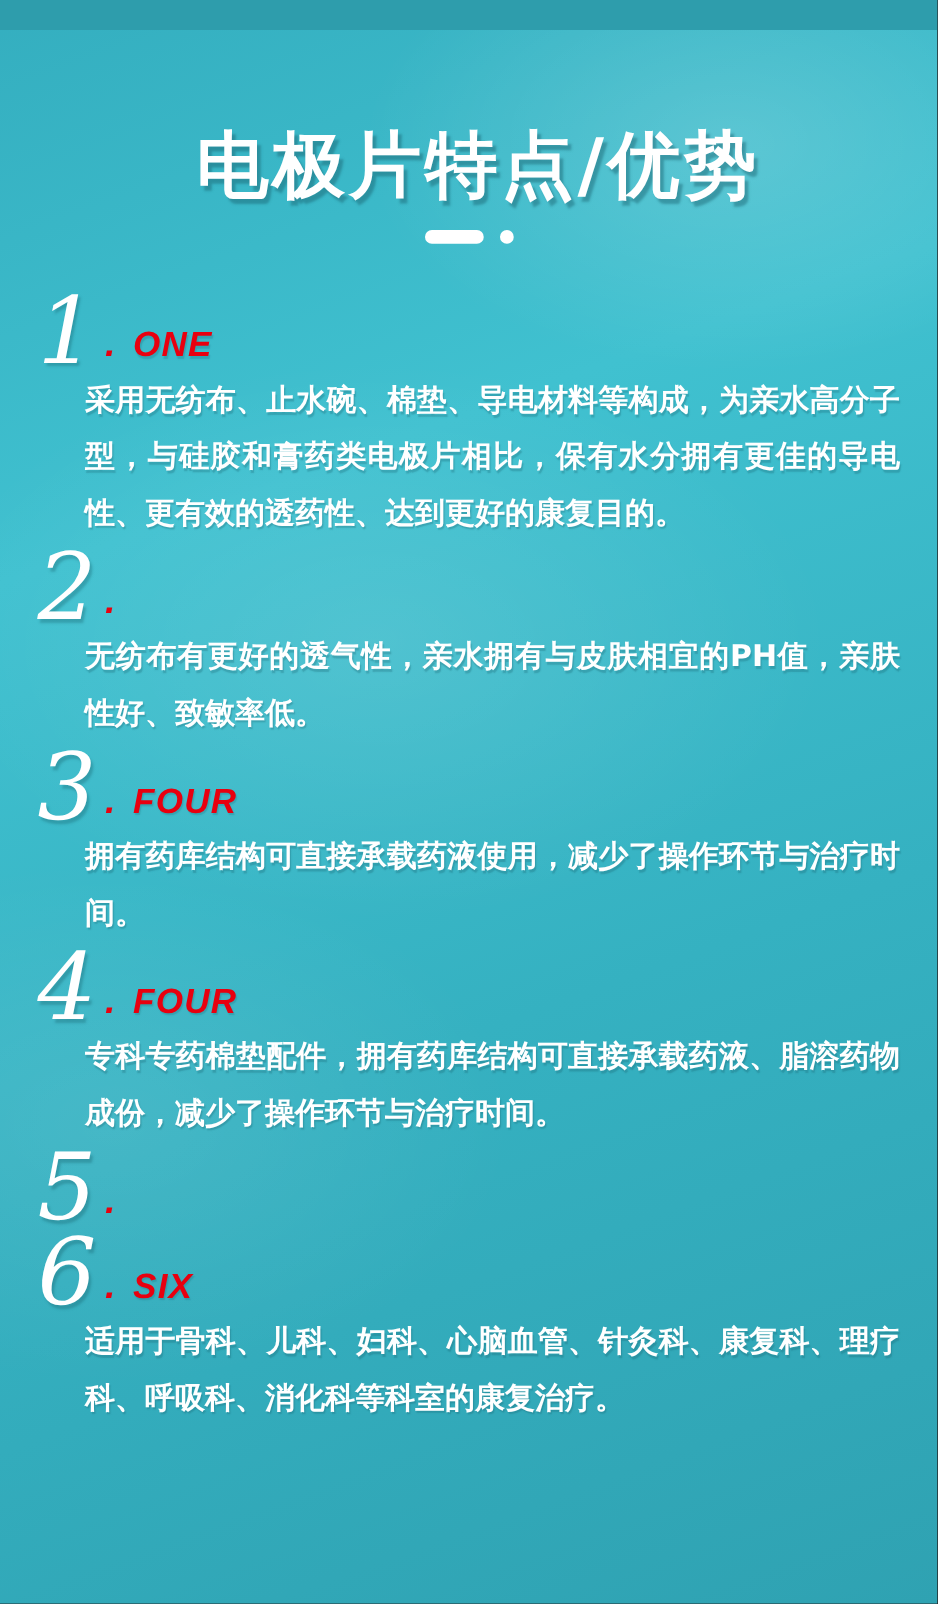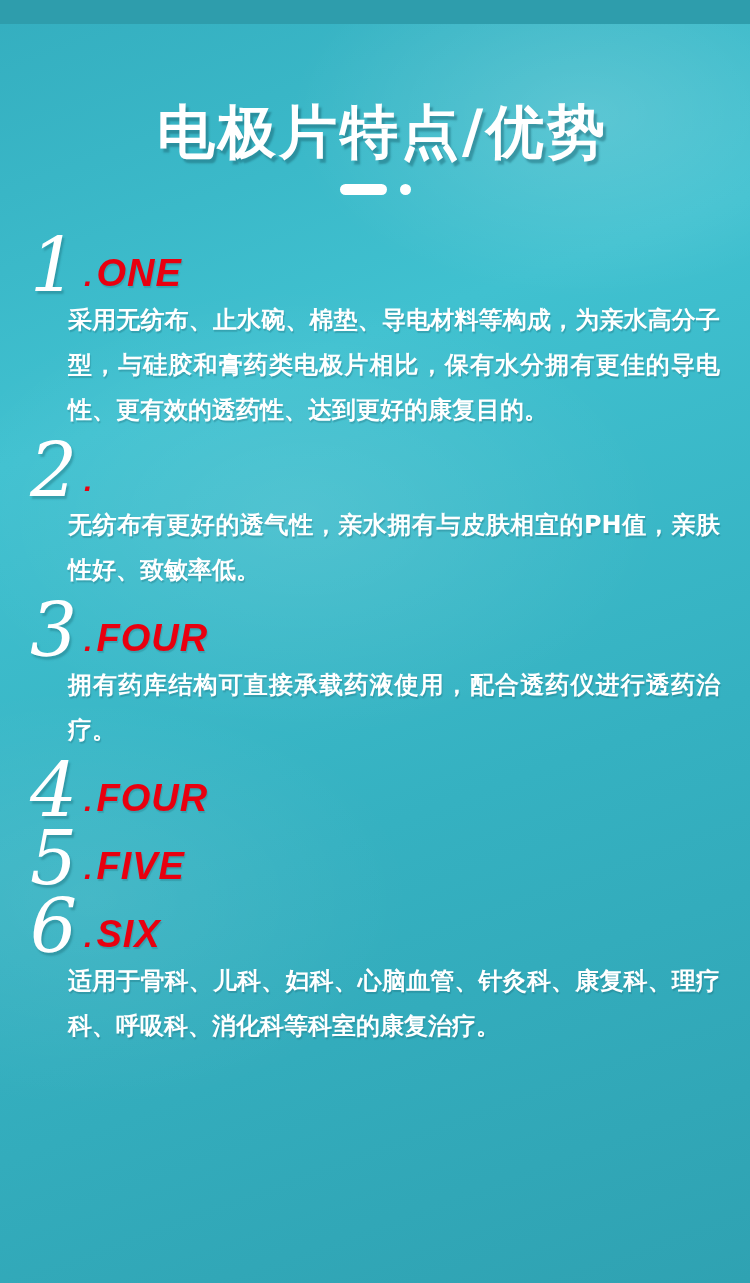--- a/index.html
+++ b/index.html
@@ -82,25 +82,25 @@
     margin-left: 7px;
     font-family: "Liberation Sans", sans-serif;
     font-style: italic;
     font-weight: bold;
     font-size: 30px;
     color: #e8000f;
   }
   .feature-label {
     position: relative;
     top: -5px;
-    margin-left: 4px;
+    margin-left: 14px;
     font-family: "Liberation Sans", sans-serif;
     font-style: italic;
     font-weight: bold;
-    font-size: 38px;
+    font-size: 28px;
     letter-spacing: 1px;
     color: #e8000f;
     text-shadow: 1px 2px 1px rgba(24, 96, 108, 0.25);
   }
   .feature-body {
     margin: 2px 16px 0 38px;
     width: 652px;
     font-size: 24px;
     line-height: 45px;
     font-weight: bold;
@@ -140,36 +140,36 @@
       </div>
       <p class="feature-body">无纺布有更好的透气性，亲水拥有与皮肤相宜的PH值，亲肤性好、致敏率低。</p>
     </section>
 
     <section class="feature">
       <div class="feature-heading">
         <span class="feature-number">3</span>
         <span class="feature-dot">.</span>
         <span class="feature-label">FOUR</span>
       </div>
-      <p class="feature-body">拥有药库结构可直接承载药液使用，配合透药仪进行透药治疗。</p>
+      <p class="feature-body">拥有药库结构可直接承载药液使用，减少了操作环节与治疗时间。</p>
     </section>
 
     <section class="feature">
       <div class="feature-heading">
         <span class="feature-number">4</span>
         <span class="feature-dot">.</span>
         <span class="feature-label">FOUR</span>
       </div>
+      <p class="feature-body">专科专药棉垫配件，拥有药库结构可直接承载药液、脂溶药物成份，减少了操作环节与治疗时间。</p>
     </section>
 
     <section class="feature">
       <div class="feature-heading">
         <span class="feature-number">5</span>
         <span class="feature-dot">.</span>
-        <span class="feature-label">FIVE</span>
       </div>
     </section>
 
     <section class="feature">
       <div class="feature-heading">
         <span class="feature-number">6</span>
         <span class="feature-dot">.</span>
         <span class="feature-label">SIX</span>
       </div>
       <p class="feature-body">适用于骨科、儿科、妇科、心脑血管、针灸科、康复科、理疗科、呼吸科、消化科等科室的康复治疗。</p>

